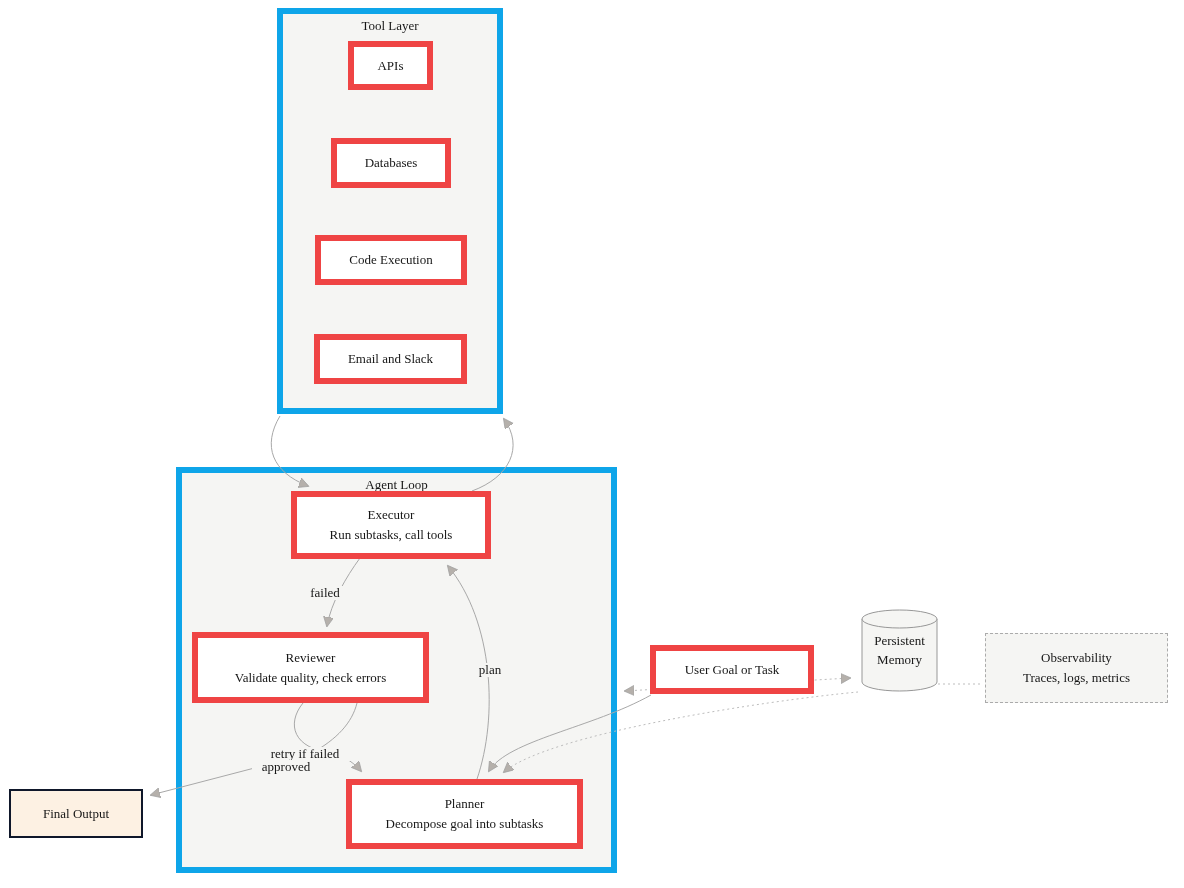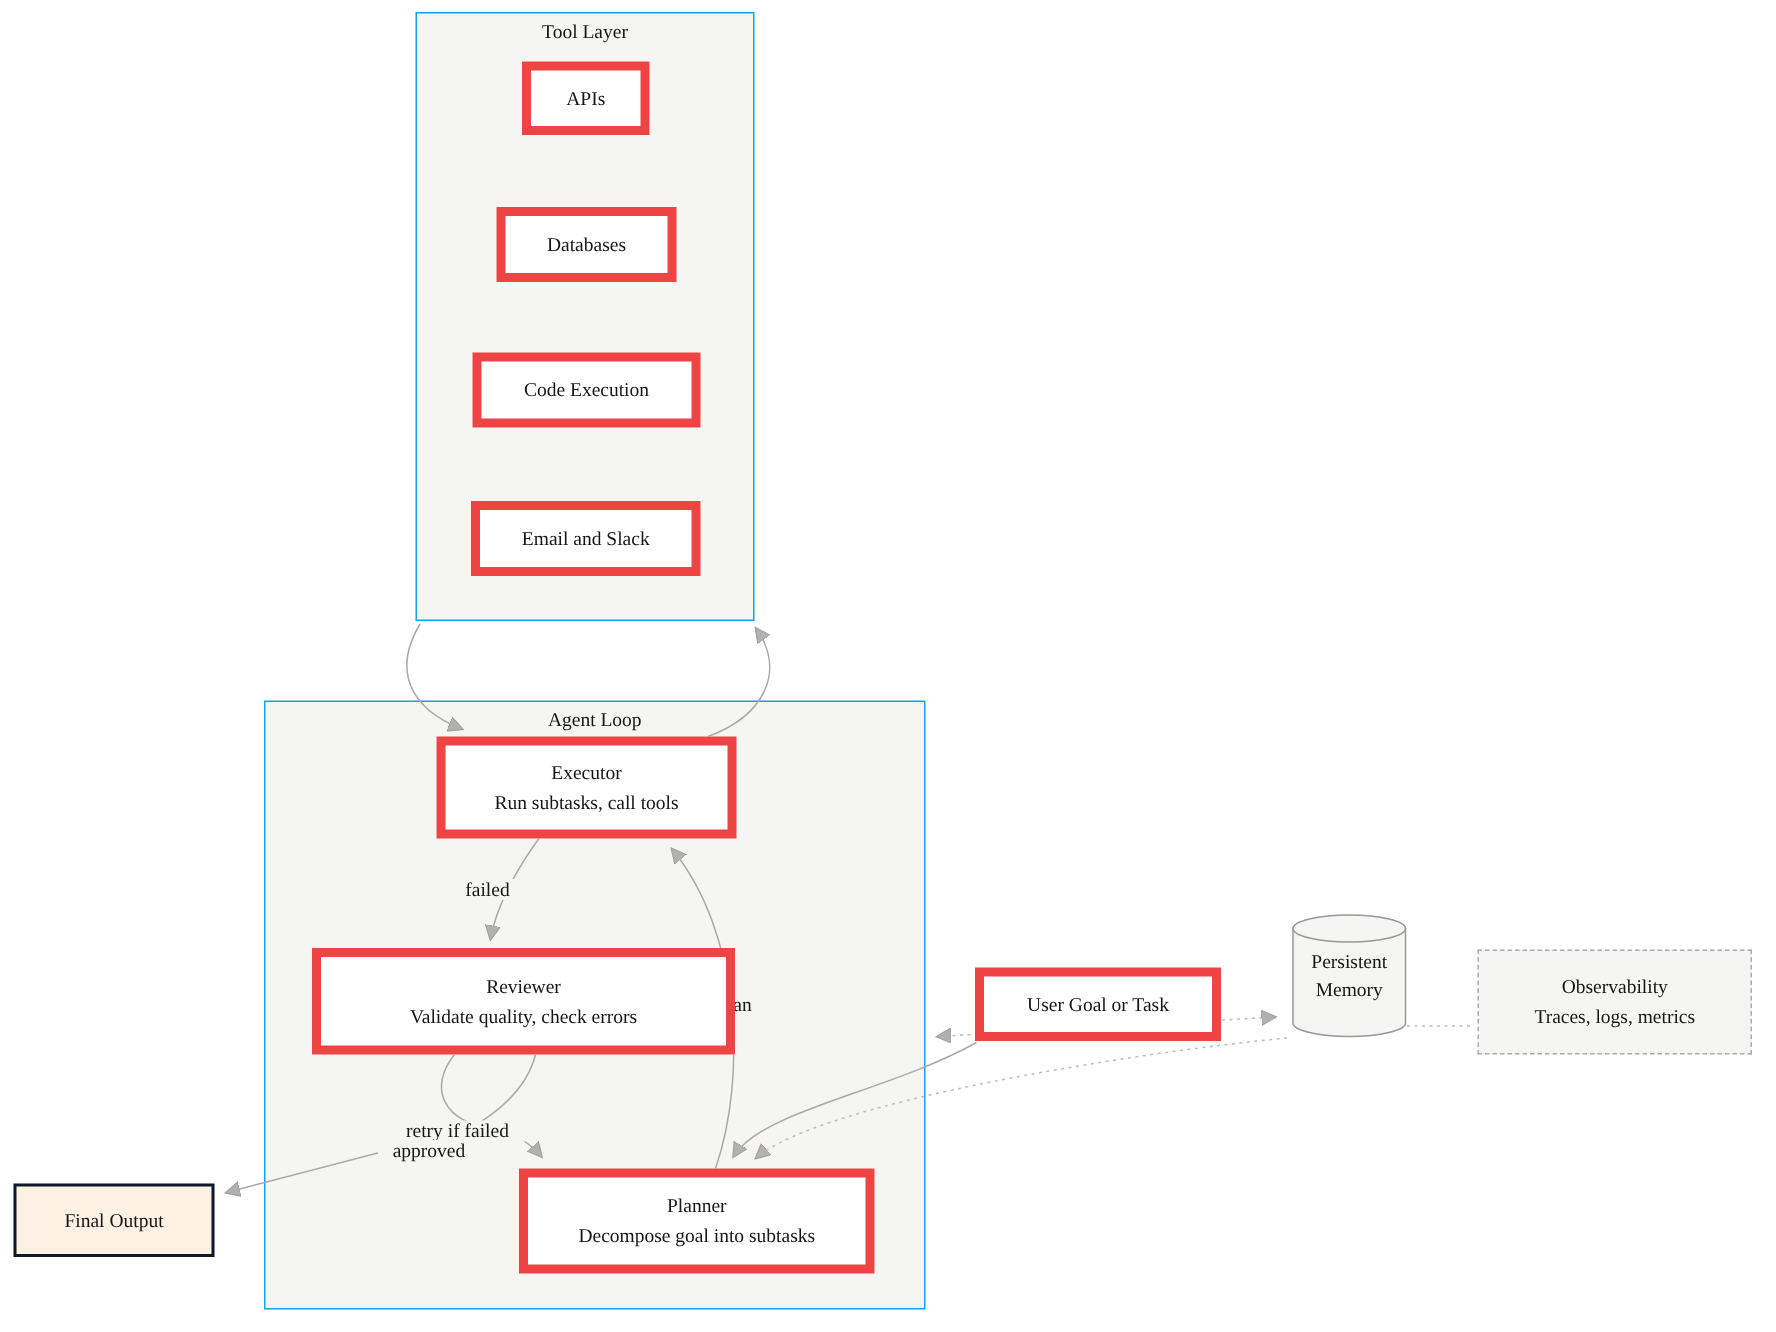--- a/index.html
+++ b/index.html
@@ -1,20 +1,20 @@
 <!DOCTYPE html>
 <html><head>
 <meta charset="utf-8">
 <style>
   html,body{margin:0;padding:0;background:#ffffff;}
   body{width:1184px;height:888px;position:relative;overflow:hidden;
        font-family:"Liberation Serif","DejaVu Serif",serif;color:#161616;}
   .abs{position:absolute;box-sizing:border-box;}
   
-  .container{background:#f5f5f3;border:1px solid #0ea5e9;z-index:1;}
+  .container{background:#f5f5f3;border:6px solid #0ea5e9;z-index:1;}
   .container-title{position:absolute;top:4px;left:0;right:0;text-align:center;
        font-size:13px;z-index:2;}
   
   #edges{position:absolute;left:0;top:0;z-index:5;pointer-events:none;}
   
   .node{background:#ffffff;border:6px solid #ef4444;z-index:10;
         display:flex;flex-direction:column;align-items:center;justify-content:center;
         text-align:center;font-size:13px;line-height:20px;}
   .node .t{display:block;}
   .final-output{background:#fdf1e3;border:2px solid #0f172a;}
@@ -87,21 +87,21 @@
   <span class="t">Code Execution</span>
 </div>
 <div class="abs node" style="left:314px;top:334px;width:153px;height:50px">
   <span class="t">Email and Slack</span>
 </div>
 
 <div class="abs node" style="left:291px;top:491px;width:200px;height:68px">
   <span class="t">Executor</span>
   <span class="t">Run subtasks, call tools</span>
 </div>
-<div class="abs node" style="left:208px;top:632px;width:282px;height:71px">
+<div class="abs node" style="left:192px;top:632px;width:237px;height:71px">
   <span class="t">Reviewer</span>
   <span class="t">Validate quality, check errors</span>
 </div>
 <div class="abs node" style="left:346px;top:779px;width:237px;height:70px">
   <span class="t">Planner</span>
   <span class="t">Decompose goal into subtasks</span>
 </div>
 
 <div class="abs node final-output" style="left:9px;top:789px;width:134px;height:49px">
   <span class="t">Final Output</span>

